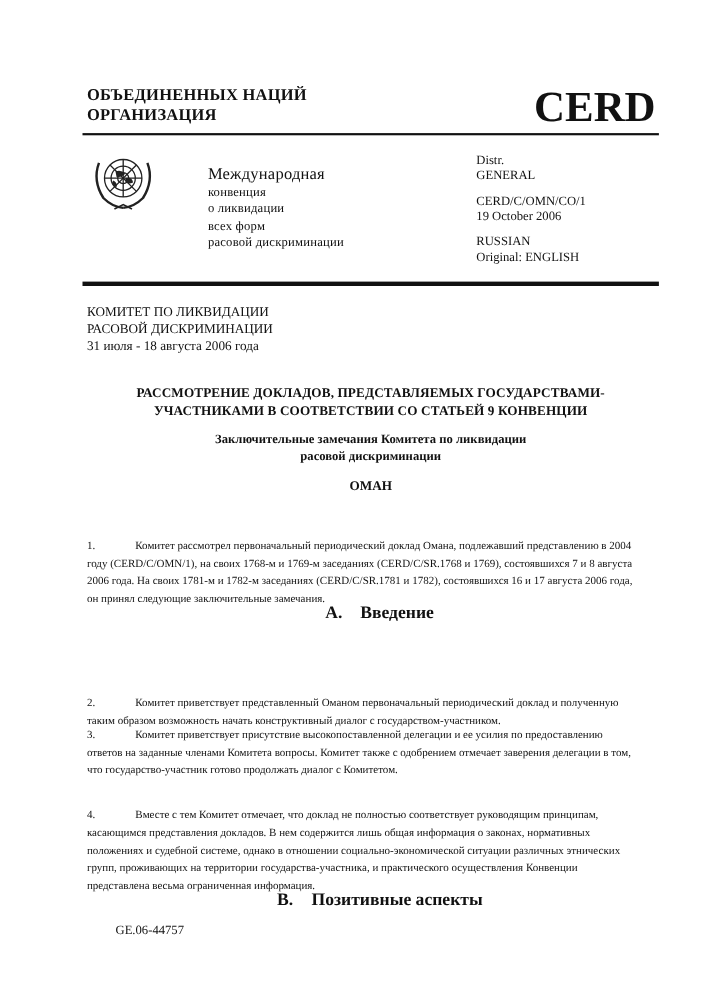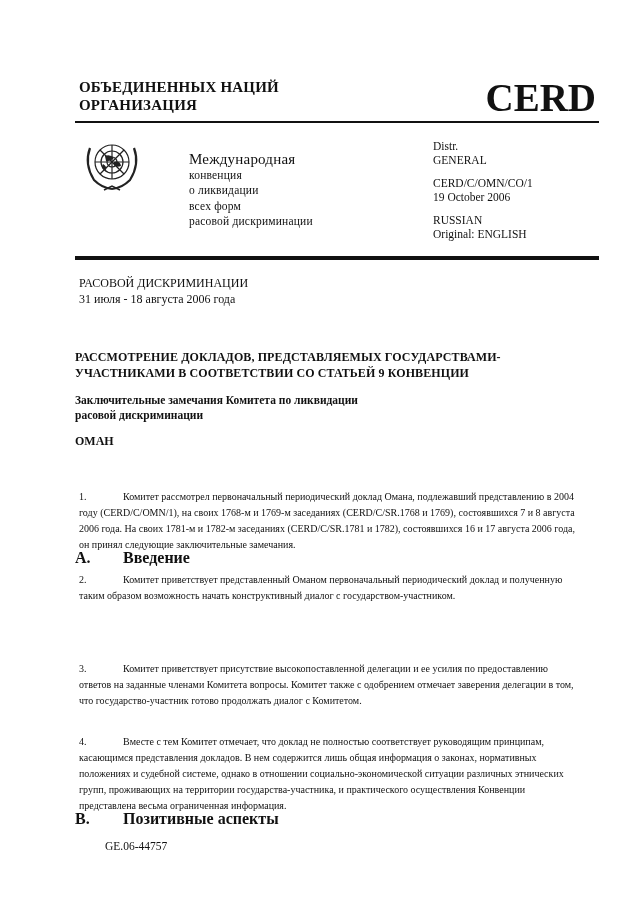--- a/index.html
+++ b/index.html
@@ -9,21 +9,21 @@
   .org { left: 79px; top: 78px; font-weight: bold; font-size: 15px; line-height: 18px; letter-spacing: 0.2px; }
   .cerd { right: 44px; top: 78px; font-weight: bold; font-size: 39px; line-height: 40px; }
   .rule-thin { left: 75px; top: 121px; width: 524px; height: 2px; background: #111; }
   .rule-thick { left: 75px; top: 256px; width: 524px; height: 4px; background: #111; }
   .emblem { left: 80px; top: 136px; width: 64px; height: 58px; }
   .conv { left: 162px; top: 152px; font-size: 11.5px; line-height: 15.5px; letter-spacing: 0.2px; margin-left: 27px; }
   .conv .first { font-size: 15px; }
   .meta { left: 433px; top: 139px; font-size: 11.5px; line-height: 14px; }
   .meta .gap { height: 9px; }
   .committee { left: 79px; top: 276px; font-size: 12px; line-height: 15.5px; }
-  .center { left: 75px; width: 524px; text-align: left; }
+  .center { left: 75px; width: 524px; text-align: center; }
   .title { top: 350px; font-weight: bold; font-size: 12px; line-height: 15.5px; letter-spacing: 0.1px; }
   .subtitle { top: 393px; font-weight: bold; font-size: 11.5px; line-height: 15px; }
   .country { top: 434px; font-weight: bold; font-size: 12px; }
   .para { left: 79px; width: 500px; font-size: 10px; line-height: 16px; margin-top: 28px; }
   .para .num { display: inline-block; width: 44px; }
   .section { font-weight: bold; font-size: 16px; }
   .section .letter { display: inline-block; width: 48px; }
   .footer { left: 79px; top: 840px; font-size: 11.5px; margin-left: 26px; }
 </style>
 </head>
@@ -73,20 +73,21 @@
   <div>CERD/C/OMN/CO/1</div>
   <div>19 October 2006</div>
   <div class="gap"></div>
   <div>RUSSIAN</div>
   <div>Original:  ENGLISH</div>
 </div>
 
 <div class="abs rule-thick"></div>
 
 <div class="abs committee">
+  <div>КОМИТЕТ ПО ЛИКВИДАЦИИ</div>
   <div>РАСОВОЙ ДИСКРИМИНАЦИИ</div>
   <div>31 июля - 18 августа 2006 года</div>
 </div>
 
 <div class="abs center title">
   <div>РАССМОТРЕНИЕ ДОКЛАДОВ, ПРЕДСТАВЛЯЕМЫХ ГОСУДАРСТВАМИ-</div>
   <div>УЧАСТНИКАМИ В СООТВЕТСТВИИ СО СТАТЬЕЙ 9 КОНВЕНЦИИ</div>
 </div>
 <div class="abs center subtitle">
   <div>Заключительные замечания Комитета по ликвидации</div>
@@ -95,21 +96,21 @@
 <div class="abs center country">ОМАН</div>
 
 <div class="abs para" style="top:461px;">
   <span class="num">1.</span><span>Комитет рассмотрел первоначальный периодический доклад Омана, подлежавший представлению в 2004 году (CERD/C/OMN/1), на своих 1768-м и 1769-м заседаниях (CERD/C/SR.1768 и 1769), состоявшихся 7 и 8 августа 2006 года.  На своих 1781-м и 1782-м заседаниях (CERD/C/SR.1781 и 1782), состоявшихся 16 и 17 августа 2006 года, он принял следующие заключительные замечания.</span>
 </div>
 
 <div class="abs center section" style="top:549px;">
   <span class="letter">A.</span><span>Введение</span>
 </div>
 
-<div class="abs para" style="top:544px;">
+<div class="abs para" style="top:604px;">
   <span class="num">2.</span><span>Комитет приветствует представленный Оманом первоначальный периодический доклад и полученную таким образом возможность начать конструктивный диалог с государством-участником.</span>
 </div>
 
 <div class="abs para" style="top:633px;">
   <span class="num">3.</span><span>Комитет приветствует присутствие высокопоставленной делегации и ее усилия по предоставлению ответов на заданные членами Комитета вопросы.  Комитет также с одобрением отмечает заверения делегации в том, что государство-участник готово продолжать диалог с Комитетом.</span>
 </div>
 
 <div class="abs para" style="top:706px;">
   <span class="num">4.</span><span>Вместе с тем Комитет отмечает, что доклад не полностью соответствует руководящим принципам, касающимся представления докладов.  В нем содержится лишь общая информация о законах, нормативных положениях и судебной системе, однако в отношении социально-экономической ситуации различных этнических групп, проживающих на территории государства-участника, и практического осуществления Конвенции представлена весьма ограниченная информация.</span>
 </div>

